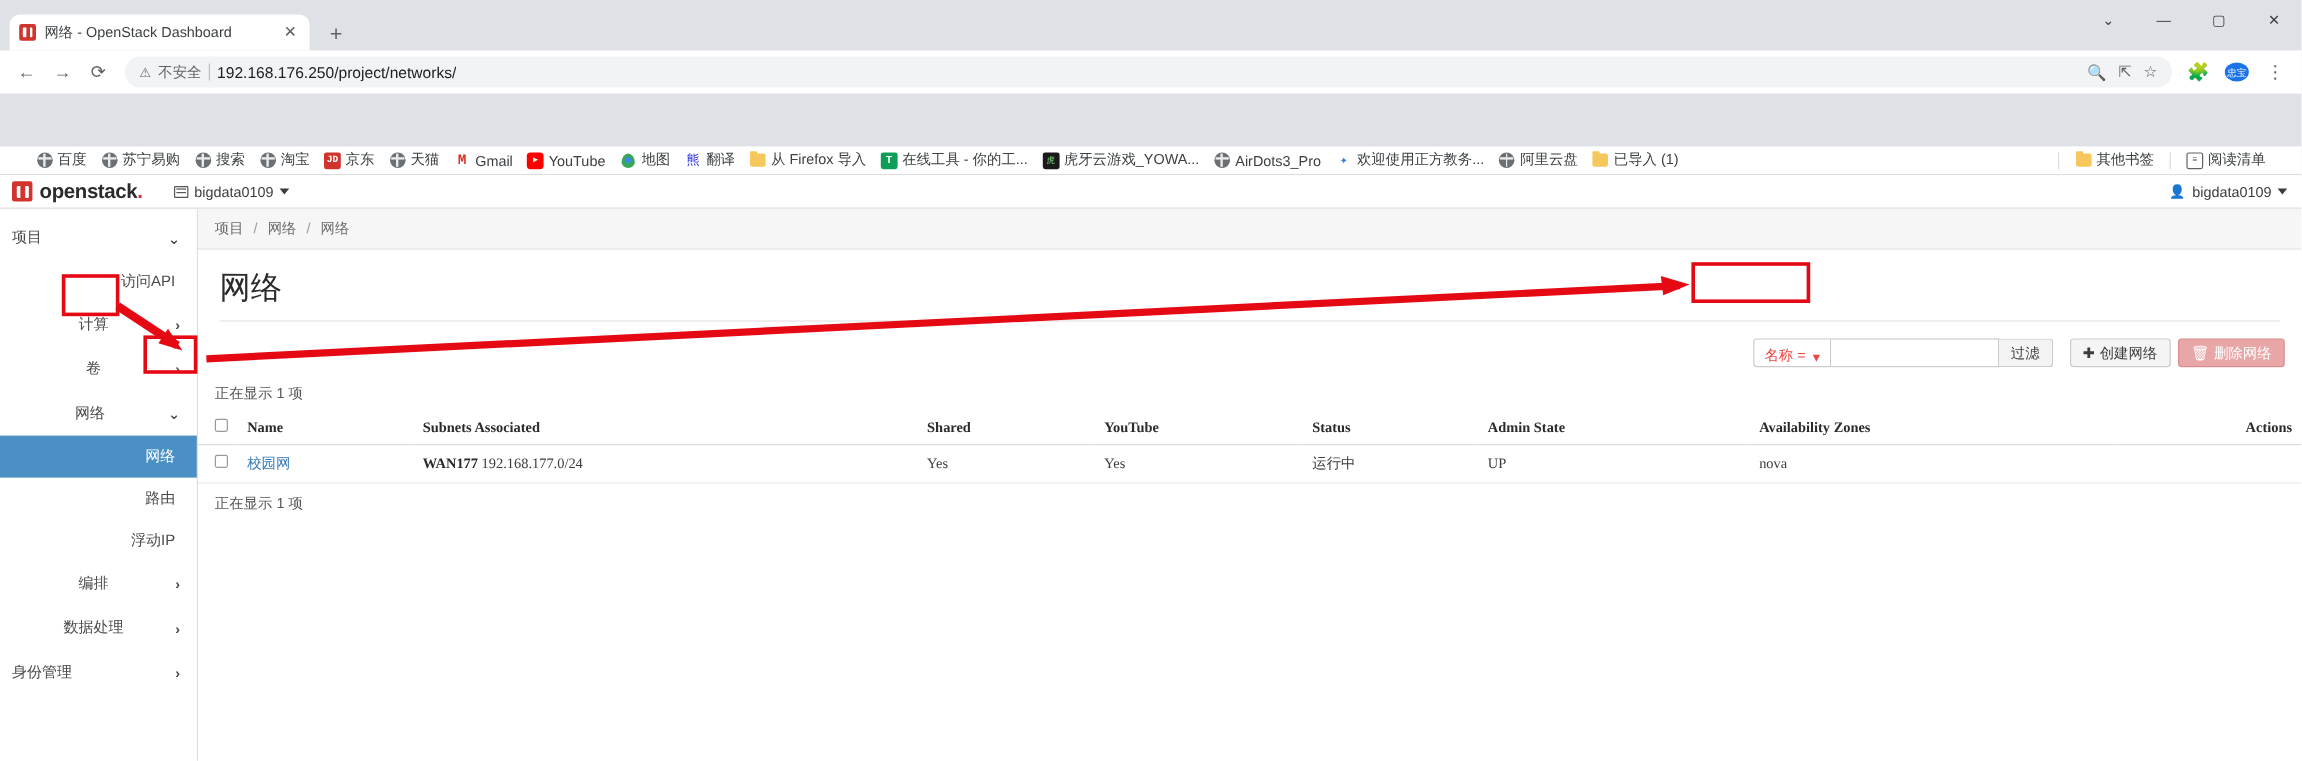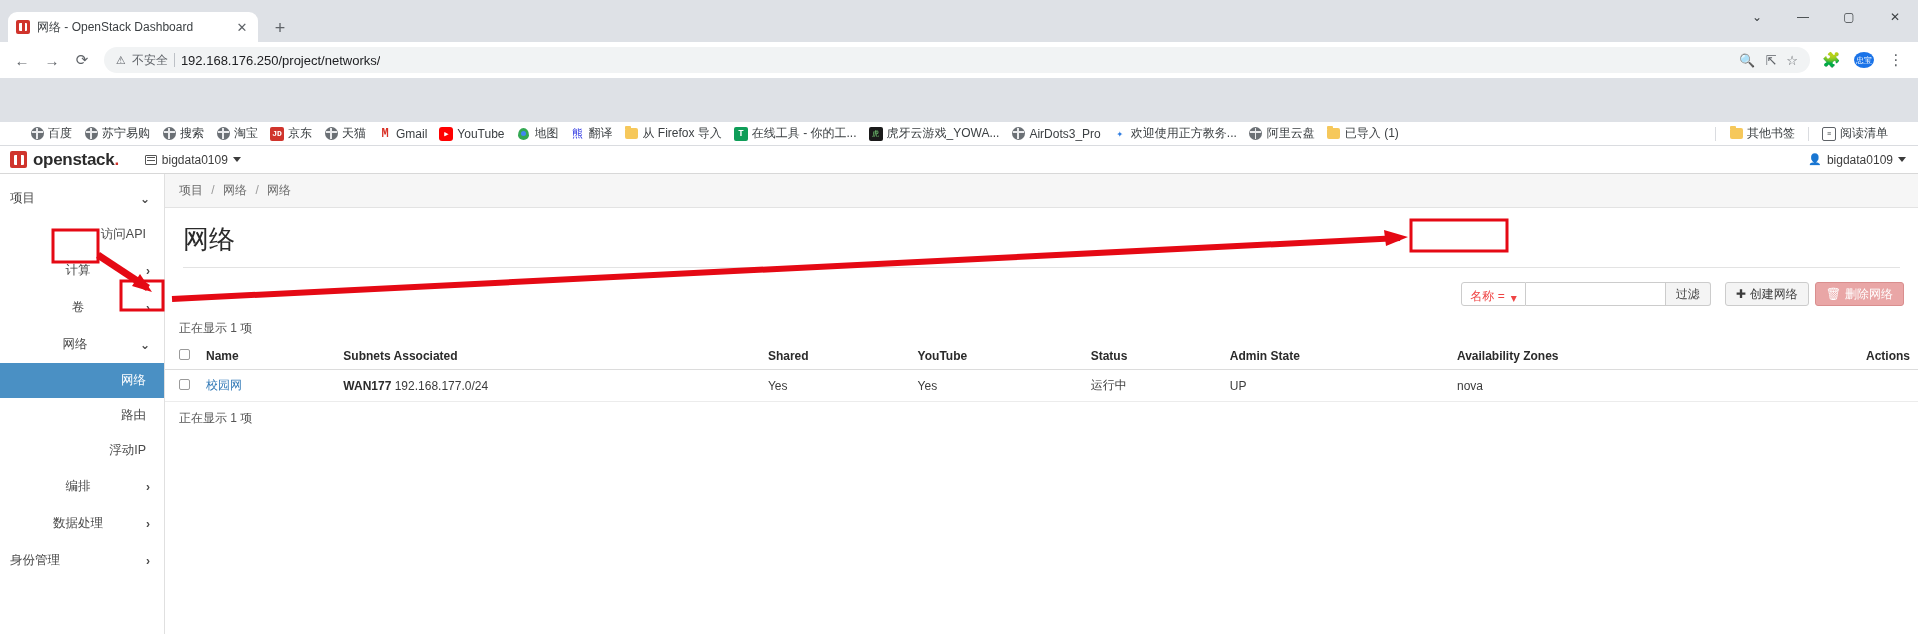--- a/index.html
+++ b/index.html
@@ -108,21 +108,21 @@
   }
   .btn-create {
     height:24px; background:#f4f4f4; border:1px solid #cccccc; border-radius:3px;
     margin-left:14px; padding:0 10px; font-size:12px; color:#3c3c3c; display:flex; align-items:center; gap:4px;
   }
   .btn-delete {
     height:24px; background:#e9a6a6; border:1px solid #d98e8e; border-radius:3px;
     margin-left:6px; padding:0 10px; font-size:12px; color:#ffffff; display:flex; align-items:center; gap:4px;
   }
   .count-line { font-size:12px; color:#555; padding:4px 0 6px 14px;}
-  table { width:100%; border-collapse:collapse; font-size:12px; }
+  table { width:100%; border-collapse:collapse; font-size:12px;font-family:Liberation Serif, serif; }
   thead th {
     text-align:left; font-weight:bold; color:#2b2b2b; padding:6px 8px;
     border-bottom:1px solid #dcdcdc; font-size:12px;
   }
   tbody td { padding:7px 8px; border-bottom:1px solid #ececec; color:#3c3c3c; }
   th.c-check, td.c-check { width:28px; padding-left:14px; }
   .chk { width:11px;height:11px;border:1px solid #9a9a9a;border-radius:2px;display:inline-block;background:#fff;}
   .link { color:#337ab7; }
   .subnet-name { font-weight:bold; color:#2b2b2b;margin-top:35px; }
   th.c-actions, td.c-actions { text-align:right; }

